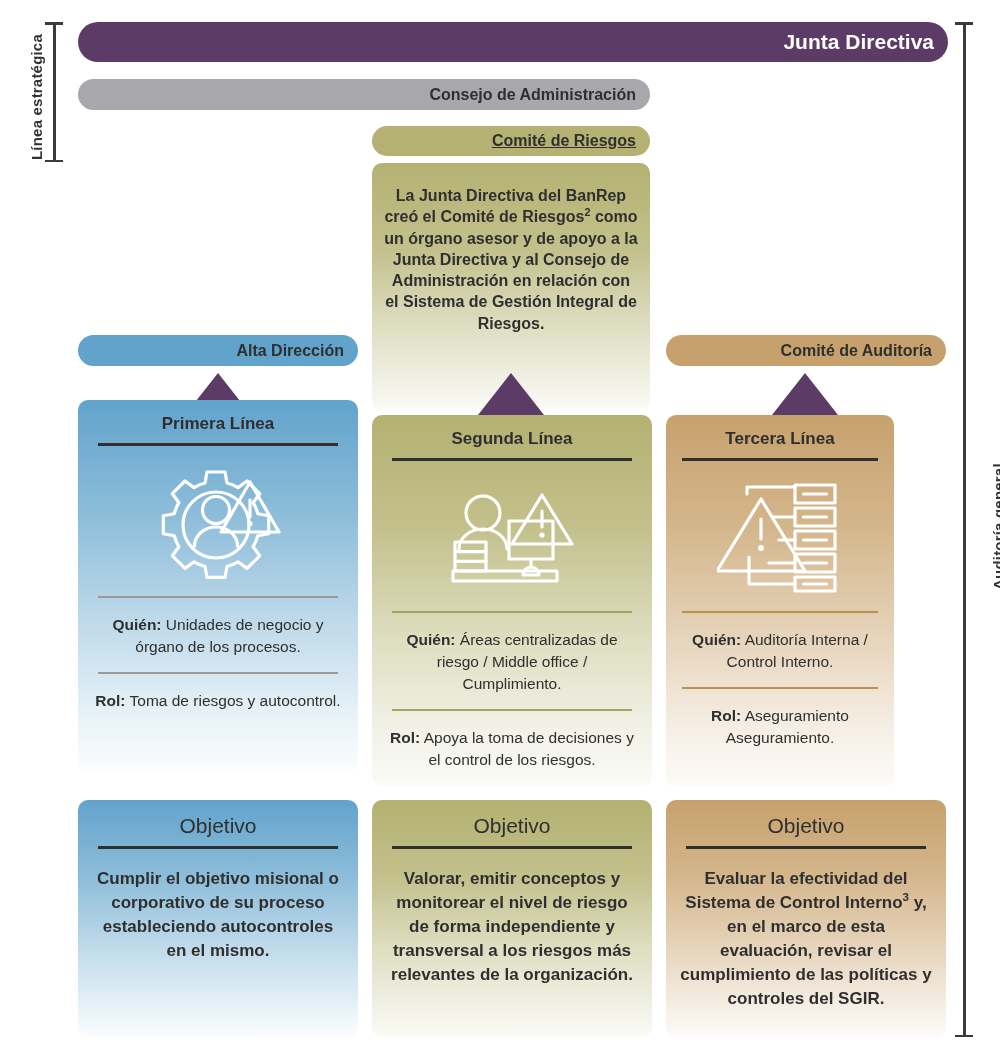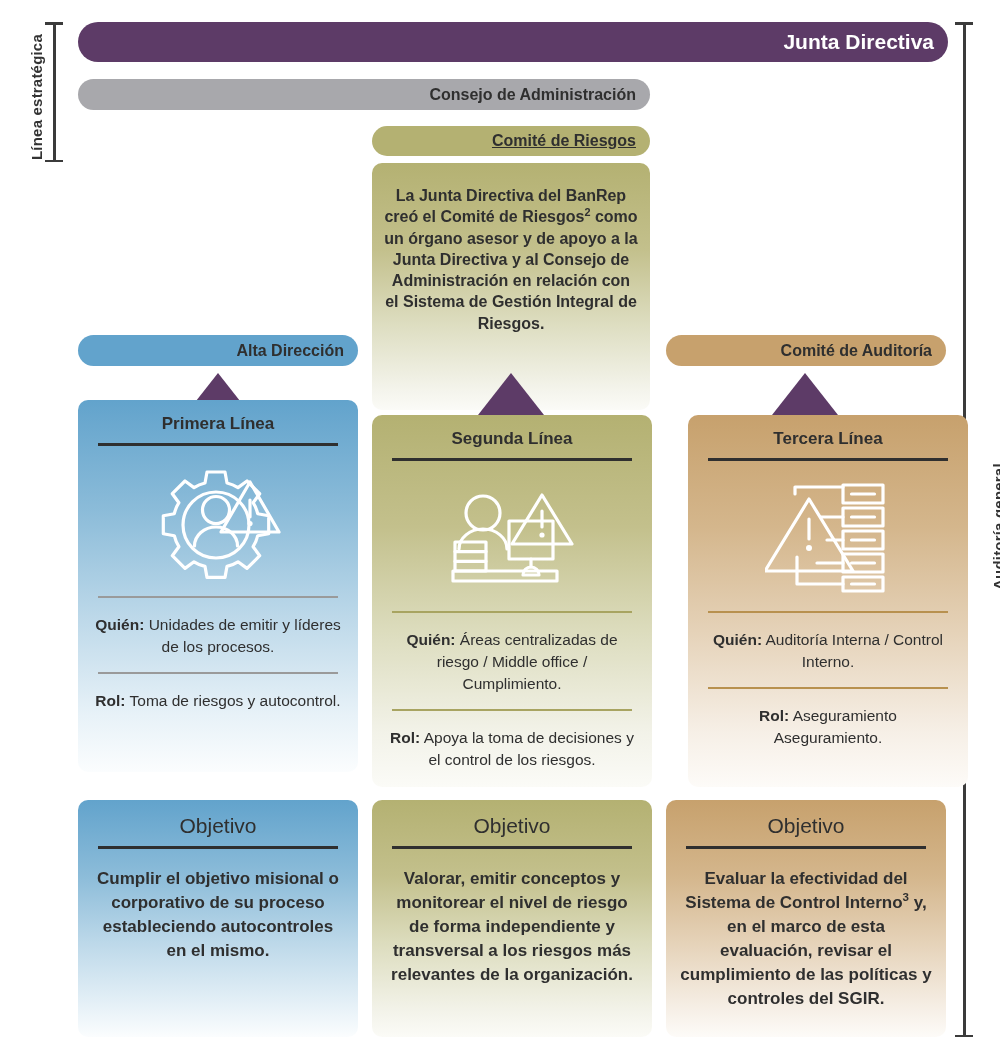--- a/index.html
+++ b/index.html
@@ -223,21 +223,21 @@
         <circle cx="61" cy="48" r="13.5"></circle>
         <path d="M39.5 84 a21.5 19 0 0 1 43 0"></path>
         <path d="M95 20 L124 70 H66 Z" fill="none"></path>
         <path d="M95 38 v17"></path>
         <circle cx="95" cy="61.5" r="2.6" fill="#ffffff" stroke="none"></circle>
       </svg>
     </div>
     <div class="thin-rule" style="background:#9a9a9a;"></div>
     <div class="info-block">
       <b>Quién:</b>
-      <span>Unidades de emitir y líderes de los procesos.</span>
+      <span>Unidades de negocio y órgano de los procesos.</span>
     </div>
     <div class="thin-rule" style="background:#9a9a9a;"></div>
     <div class="info-block">
       <b>Rol:</b>
       <span>Toma de riesgos y autocontrol.</span>
     </div>
   </div>
 
   <div class="col-card" style="left:372px; top:415px; width:280px; height:372px;
               background:linear-gradient(to bottom,#b4b172 0%,#c3c08c 30%,#dcdcbd 58%,#f2f2e8 85%,#fbfbf7 100%);">
@@ -263,21 +263,21 @@
       <b>Quién:</b>
       <span>Áreas centralizadas de riesgo / Middle office / Cumplimiento.</span>
     </div>
     <div class="thin-rule" style="background:#a8a461;"></div>
     <div class="info-block">
       <b>Rol:</b>
       <span>Apoya la toma de decisiones y el control de los riesgos.</span>
     </div>
   </div>
 
-  <div class="col-card" style="left:688px; top:415px; width:280px; height:372px;
+  <div class="col-card" style="left:666px; top:415px; width:228px; height:372px;
               background:linear-gradient(to bottom,#c7a16d 0%,#d4b68c 30%,#e5d2b8 58%,#f6efe6 85%,#fdfbf8 100%);">
     <div class="col-head">Tercera Línea</div>
     <div class="head-rule"></div>
     <div class="icon-wrap">
       <svg width="126" height="114" viewBox="0 0 126 114" fill="none" stroke="#ffffff" stroke-width="3.2" stroke-linejoin="round" stroke-linecap="round">
         <path d="M30 26 L74 98 H-14 Z" transform="translate(14,-6)"></path>
         <path d="M44 40 v20"></path>
         <circle cx="44" cy="69" r="3" fill="#ffffff" stroke="none"></circle>
         <rect x="78" y="6" width="40" height="18"></rect>
         <path d="M86.5 15 h23"></path>

